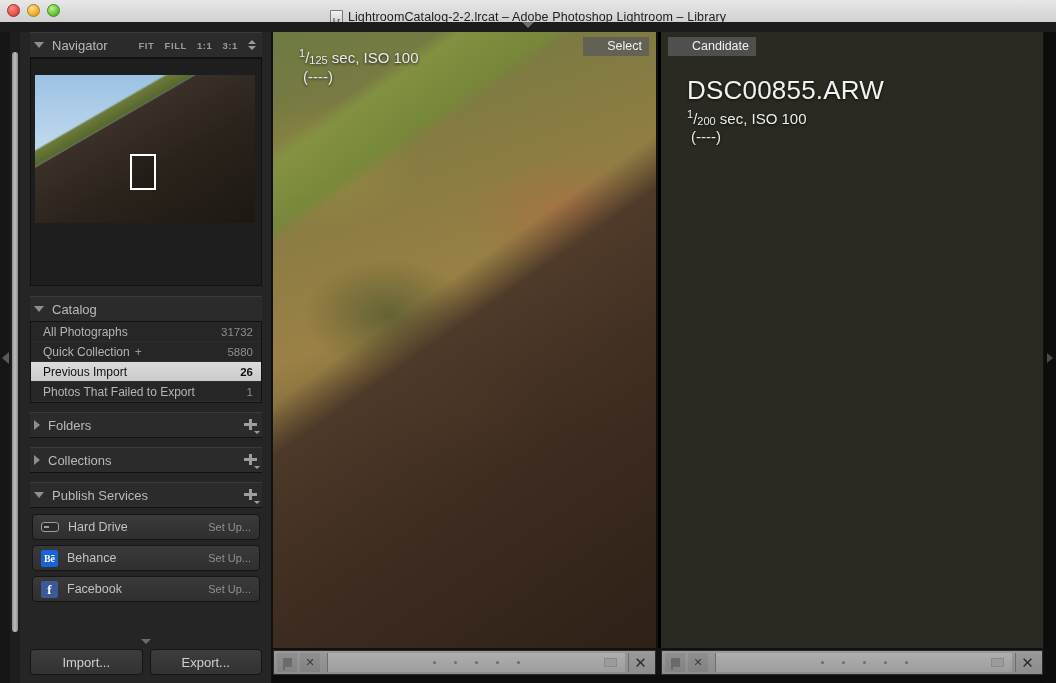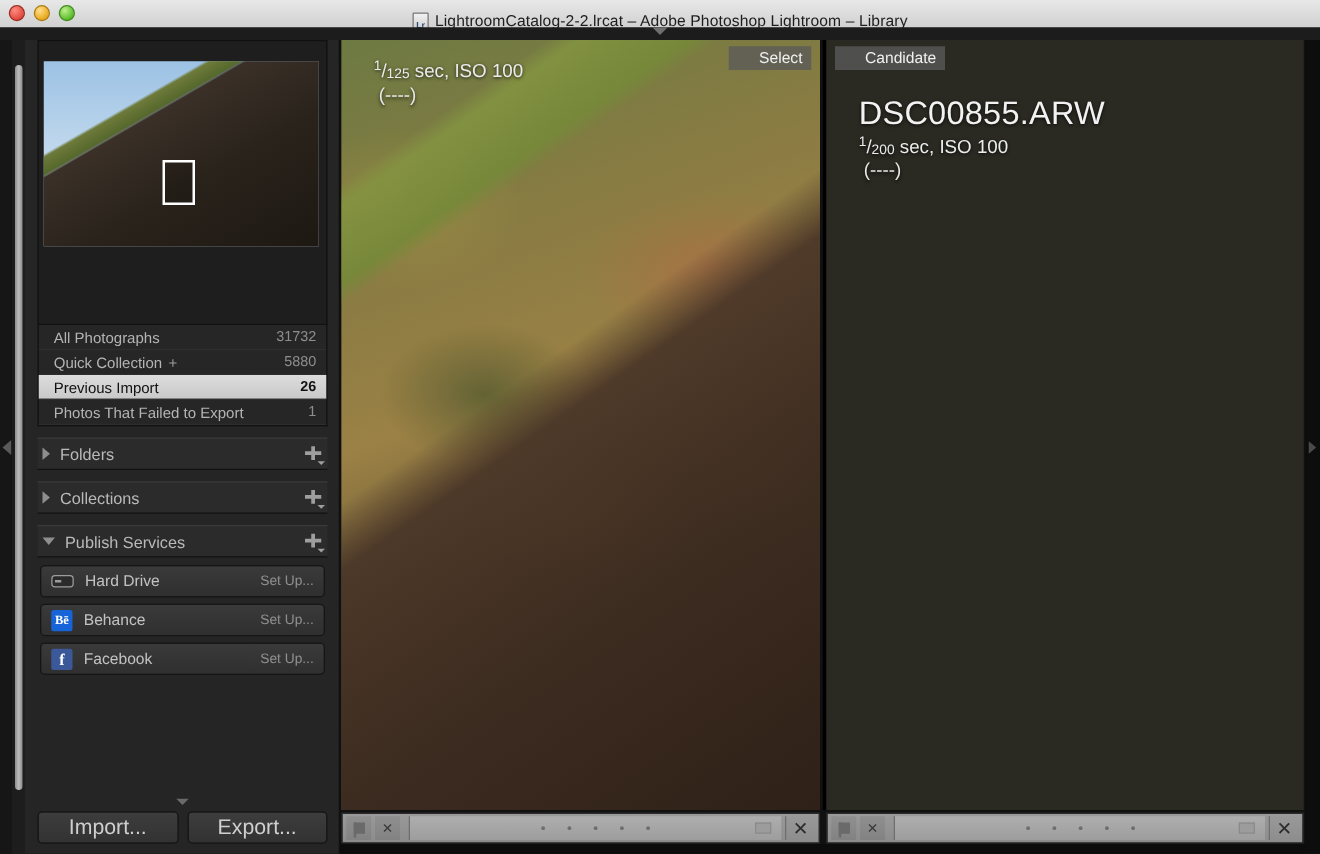--- a/index.html
+++ b/index.html
@@ -203,21 +203,21 @@
     height: 10px; display: flex; justify-content: center; align-items: flex-start;
   }
   #sb-collapse .tri {
     width:0;height:0;border-left:5px solid transparent;border-right:5px solid transparent;
     border-top:5px solid #6a6a6a;
   }
   #btn-row { display: flex; gap: 7px; }
   .sb-btn {
     flex: 1 1 50%; height: 26px; border: 1px solid #141414; border-radius: 4px;
     background: linear-gradient(to bottom,#3d3d3d,#323232);
-    color: #cfcfcf; font-size: 17px; display: flex; align-items: center; justify-content: center;
+    color: #cfcfcf; font-size: 13px; display: flex; align-items: center; justify-content: center;
   }
 
   
   #compare {
     position: absolute; left: 272px; top: 10px; right: 12px; bottom: 0;
     background: #111;
   }
   .pane { position: absolute; top: 0; bottom: 0; }
   #pane-left  { left: 0px;   width: 385px; }
   #pane-right { left: 385px; right: 0; }
@@ -355,26 +355,45 @@
   </div>
 
   <div id="sidebar">
 
     <div id="sidebar-scroll">
       <div class="thumb"></div>
     </div>
 
     <div id="sb-inner">
 
+      <div class="panel-head">
+        <div class="disc disc-open"></div>
+        <span class="panel-title">Navigator</span>
+        <span class="spacer"></span>
+        <div class="nav-modes">
+          <span class="nav-mode">FIT</span>
+          <span class="nav-mode">FILL</span>
+          <span class="nav-mode">1:1</span>
+          <span class="nav-mode">3:1</span>
+          <span class="nav-arrows">
+            <span class="up"></span>
+            <span class="dn"></span>
+          </span>
+        </div>
+      </div>
 
       <div id="nav-preview">
         <div id="nav-photo"></div>
         <div id="nav-crop"></div>
       </div>
 
+      <div class="panel-head" style="margin-top:10px">
+        <div class="disc disc-open"></div>
+        <span class="panel-title">Catalog</span>
+      </div>
       <div class="cat-list">
         <div class="cat-row">
           <span class="nm">All Photographs</span>
           <span class="ct">31732</span>
         </div>
         <div class="cat-row">
           <span class="nm">
             <span>Quick Collection</span><span class="qc-plus">+</span>
           </span>
           <span class="ct">5880</span>

